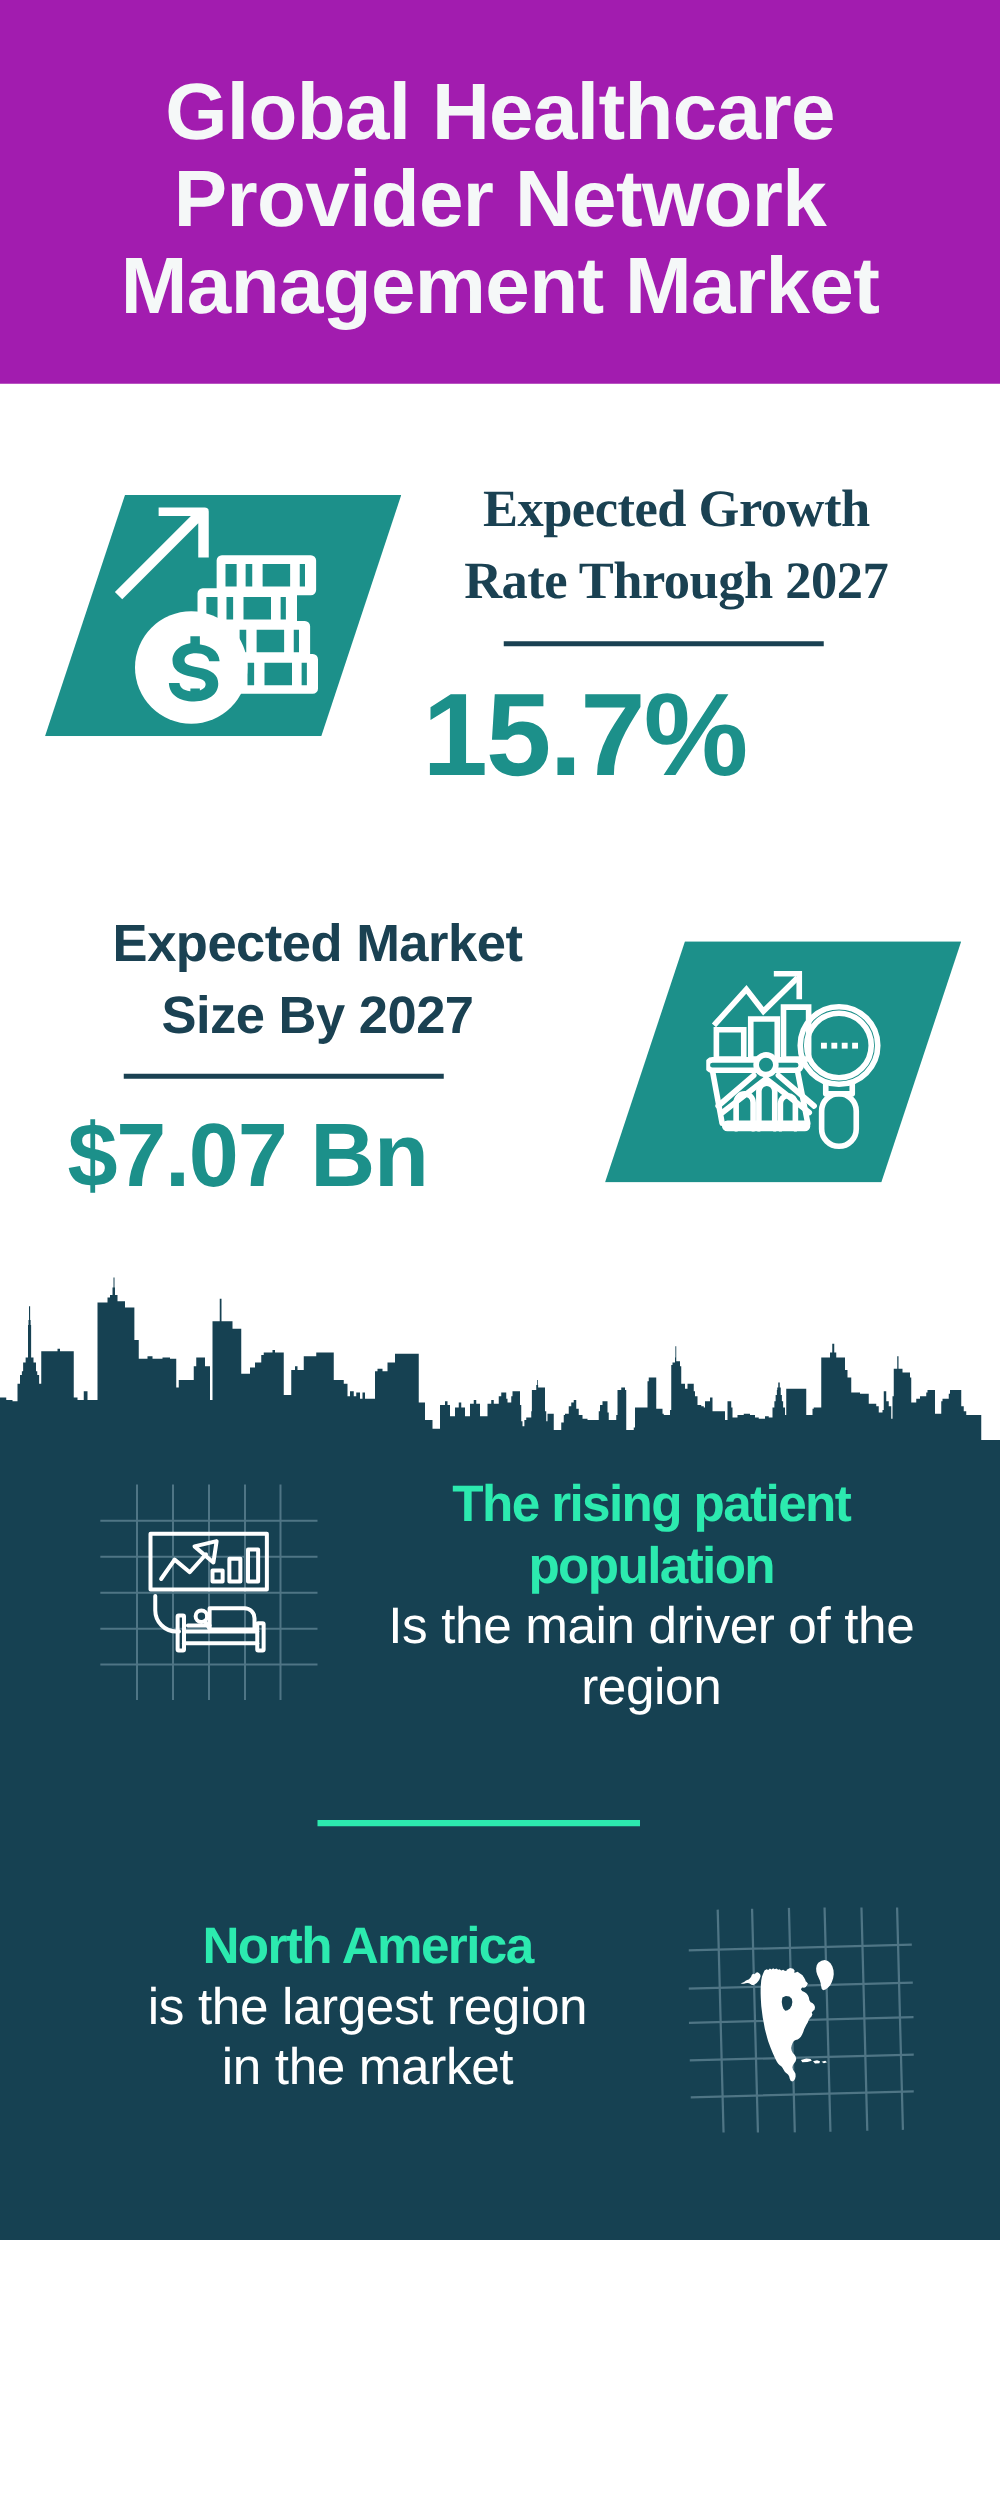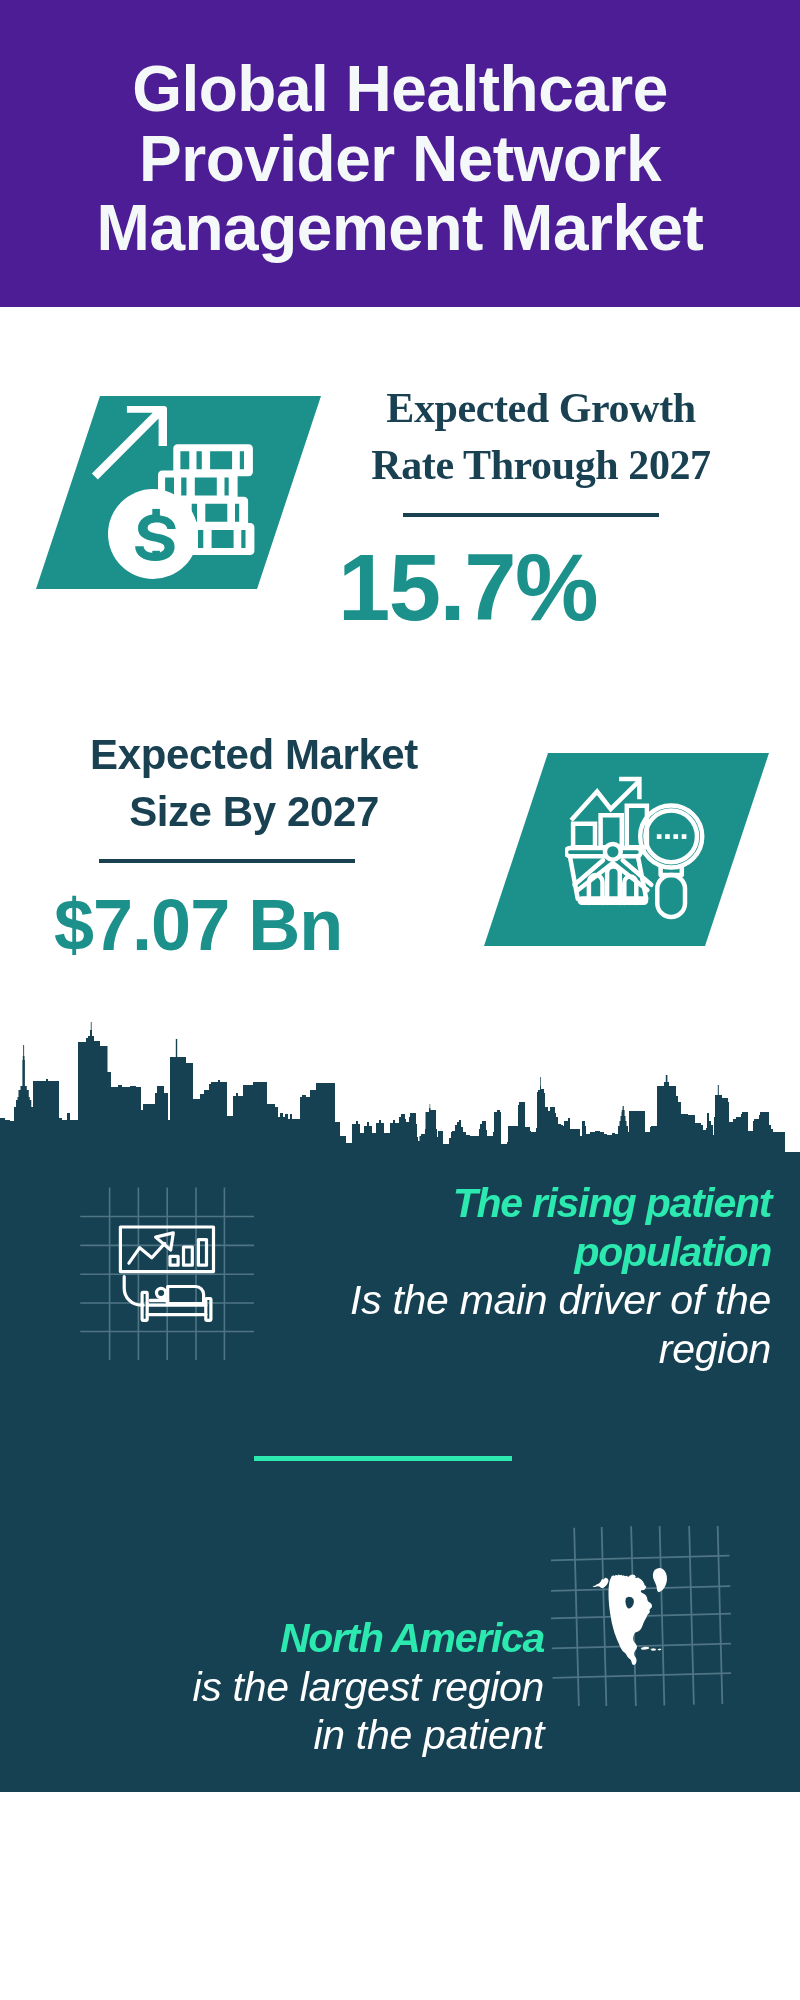--- a/index.html
+++ b/index.html
@@ -3,21 +3,21 @@
 <meta charset="utf-8">
 <title>Global Healthcare Provider Network Management Market</title>
 <style>
   *{margin:0;padding:0;box-sizing:border-box;}
   html,body{width:800px;height:2000px;}
   body{font-family:"Liberation Sans",sans-serif;background:#ffffff;overflow:hidden;
        -webkit-font-smoothing:antialiased;}
   .page{position:relative;width:800px;height:2000px;background:#fff;overflow:hidden;}
 
   
-  .header{position:absolute;left:0;top:0;width:800px;height:307px;background:#4c1d95;}
+  .header{position:absolute;left:0;top:0;width:800px;height:307px;background:#a21caf;}
   .title{position:absolute;left:0;top:55px;width:800px;text-align:center;color:#F5F8F8;
          font-weight:700;font-size:64px;line-height:69.5px;letter-spacing:-0.5px;}
 
   
   .white{position:absolute;left:0;top:313px;width:800px;height:700px;background:#fff;}
 
   .para{position:absolute;background:#1C908A;}
   .para-1{left:36px;top:396px;width:285px;height:193px;
           clip-path:polygon(64px 0,285px 0,221px 193px,0 193px);}
   .para-2{left:484px;top:753px;width:285px;height:193px;
@@ -44,24 +44,24 @@
   .hl{color:#2CEAAF;font-weight:700;}
 
   .mint-rule{position:absolute;left:254px;top:1456px;width:258px;height:5px;background:#2CEAAF;}
 
 
 
   .grid-icon{position:absolute;left:78px;top:1185px;width:180px;height:180px;}
 
   .map-icon{position:absolute;left:551px;top:1526px;width:180px;height:180px;}
   
-  .insight{position:absolute;text-align:right;color:#FFFFFF;font-size:41px;line-height:48.5px;letter-spacing:-0.3px;white-space:nowrap;font-style:italic;}
+  .insight{position:absolute;text-align:center;color:#FFFFFF;font-size:41px;line-height:48.5px;letter-spacing:-0.3px;white-space:nowrap;}
   .insight .hl{color:#2CEAAF;font-weight:700;font-size:41px;letter-spacing:-1.3px;}
   .ins-1{left:271px;top:1179px;width:500px;}
-  .ins-2{left:44px;top:1614px;width:500px;}
+  .ins-2{left:44px;top:1532px;width:500px;}
 </style>
 </head>
 <body>
 
 <div class="page">
 
   <div class="header">
     <div class="title">
       <span>Global Healthcare</span><br>
       <span>Provider Network</span><br>
@@ -193,15 +193,15 @@
       <path d="M59.7 52.3L60.6 50.3L62.3 49.3L63.6 49.9L64.9 48.7L66.2 49.5L67.5 48.5L68.8 49.3L70.1 48.8L71.6 49.8L72.7 49.3L74.0 50.3L75.5 49.7L77.1 50.8L78.8 50.1L80.6 51.4L82.7 50.8L84.9 52.1L87.1 51.4L89.0 52.7L90.7 53.9L92.1 55.8L93.2 57.7L93.9 59.9L94.4 62.0L93.7 63.6L92.3 64.2L90.7 64.0L89.7 65.3L90.7 66.8L92.5 67.5L94.0 68.6L95.3 70.1L96.1 72.0L96.5 74.2L97.5 75.7L98.9 76.4L100.3 77.7L101.0 79.6L100.7 81.6L99.4 82.7L98.4 84.0L98.9 85.5L98.2 87.2L97.0 88.3L96.0 89.8L95.3 91.8L94.2 93.5L93.2 95.5L92.3 97.4L91.6 99.6L90.7 101.6L89.7 103.3L88.5 104.6L87.1 105.5L85.5 105.9L84.1 106.8L83.1 108.3L82.4 110.2L82.0 112.4L82.4 114.6L83.3 116.3L84.5 117.6L85.5 119.1L86.0 121.1L85.5 123.0L84.5 124.3L83.4 125.9L82.9 127.8L83.4 129.8L84.5 131.3L85.4 133.0L85.5 135.2L85.0 137.2L84.0 138.5L82.7 139.1L81.5 138.5L80.8 136.9L80.3 135.0L79.4 133.5L78.2 132.6L77.0 131.5L76.0 130.0L75.1 128.3L74.0 127.0L72.8 126.1L71.6 125.0L70.6 123.5L69.7 121.7L68.8 120.0L68.0 118.1L67.1 116.1L66.2 113.9L65.3 111.8L64.5 109.6L63.6 107.2L62.9 104.8L62.2 102.2L61.5 99.6L60.8 96.8L60.3 94.0L59.8 91.1L59.2 88.1L58.8 85.1L58.4 82.0L58.0 78.8L57.8 75.5L57.6 72.0L57.5 68.6L57.5 65.1L57.7 61.6L58.0 58.2L58.6 55.1Z"></path>
       <path d="M57.2 53.6L56.1 52.3L54.9 51.7L53.7 52.1L52.8 53.4L51.6 53.0L50.5 53.8L49.9 55.3L49.0 56.6L47.9 57.5L46.7 57.9L45.5 58.6L44.3 59.5L42.9 60.1L41.5 60.5L42.7 61.0L44.1 61.0L45.5 60.5L46.9 60.3L48.3 60.5L49.3 61.2L50.5 61.9L51.9 61.9L53.2 61.2L54.4 60.3L55.4 59.2L56.3 57.9L57.0 56.4L57.5 54.9Z"></path>
       <path d="M103.6 44.1L106.2 42.5L108.8 41.9L111.3 42.8L113.4 44.5L114.9 47.1L115.8 50.1L116.0 53.4L115.5 56.6L114.4 59.7L113.0 62.3L111.3 64.2L109.4 65.5L107.6 66.2L106.4 65.1L105.9 62.9L105.5 60.5L104.8 58.2L103.8 56.0L102.8 53.8L102.1 51.4L101.9 48.8L102.4 46.2Z"></path>
       <path d="M78.4 49.8L81.0 48.4L83.6 49.0L84.9 50.8L83.6 52.3L81.0 52.7L78.9 51.7ZM86.2 54.1L88.8 53.2L91.0 54.3L91.4 56.2L89.7 57.5L87.3 57.1L85.9 55.8ZM72.3 53.6L74.9 52.7L76.8 54.0L76.3 56.0L73.9 56.6L72.1 55.6ZM79.3 55.8L82.0 55.1L84.0 56.4L83.4 58.4L80.8 59.0L79.1 57.7ZM91.4 60.1L93.9 59.2L95.3 60.8L94.4 62.5L92.0 62.7L90.9 61.4Z"></path>
       <path d="M89.7 122.0L94.0 120.7L97.5 121.1L98.4 122.6L94.9 123.5L90.9 123.7ZM99.4 123.0L102.6 122.2L105.0 123.0L104.5 124.6L101.0 124.8ZM106.2 123.3L109.2 122.6L110.6 123.7L108.1 124.6Z"></path>
     </g>
     <path fill="#164152" d="M74.9 72.0L77.7 70.7L80.5 71.2L82.4 72.9L82.9 75.5L82.4 78.3L81.0 80.7L79.1 82.2L77.2 82.5L75.8 80.9L74.9 78.6L74.4 75.5Z"></path>
   </svg>
 
   <div class="insight ins-2">
-    <span class="hl">North America</span><br><span>is the largest region</span><br><span>in the patient</span>
+    <span class="hl">North America</span><br><span>is the largest region</span><br><span>in the market</span>
   </div>
 </div>
 
 </body></html>

